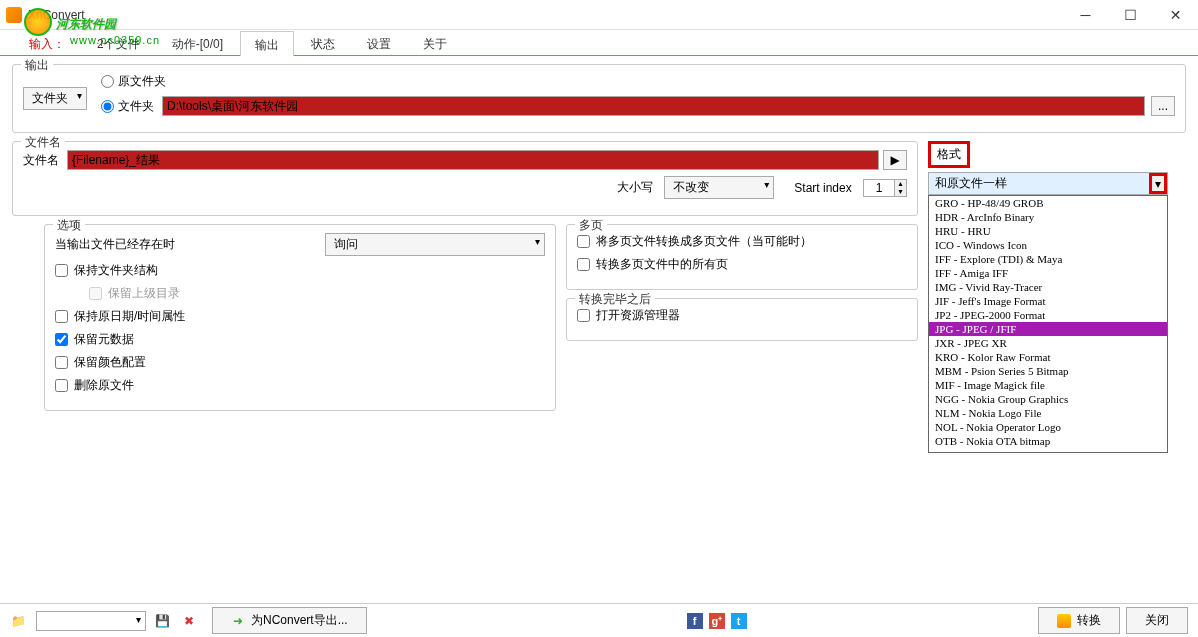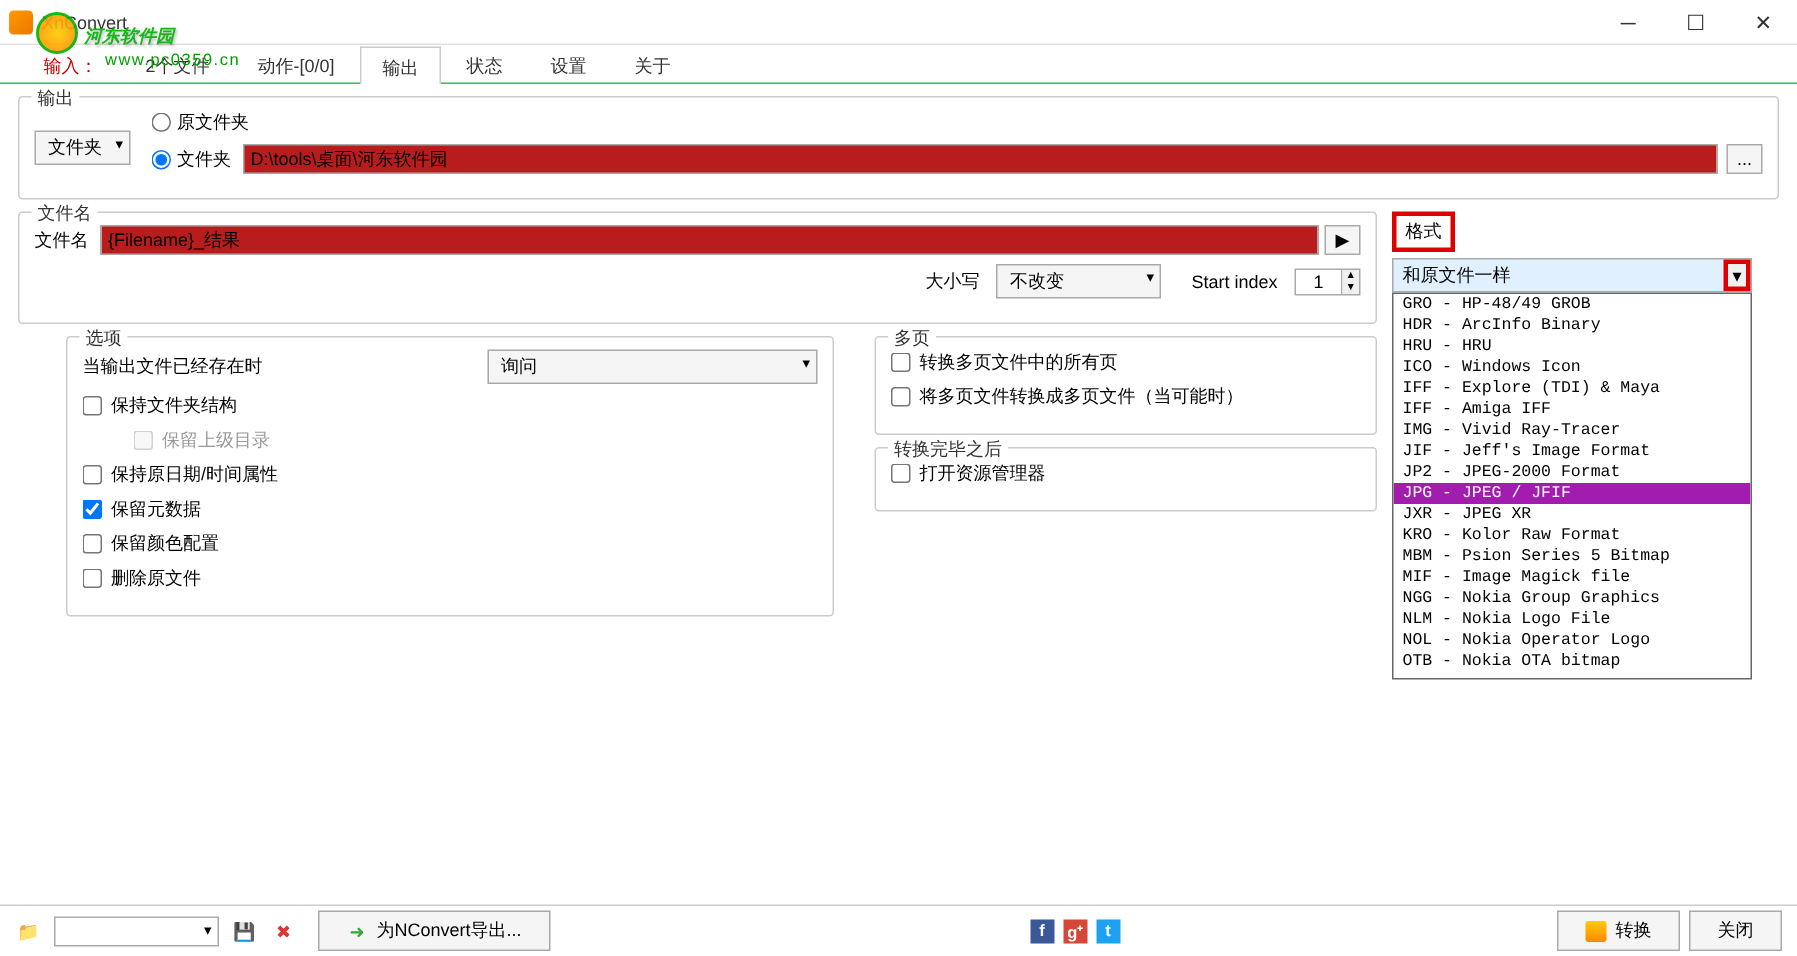--- a/index.html
+++ b/index.html
@@ -32,30 +32,30 @@
 .dropdown::after { content: "▾"; position: absolute; right: 4px; top: 2px; font-size: 10px; }
 
 input[type=text].field { border: 1px solid #aaa; padding: 2px 4px; background: #b91c1c; }
 .wide-field { flex: 1; }
 
 .radio { margin-right: 4px; }
 .checkbox { margin-right: 6px; }
 
 .btn-small { border: 1px solid #aaa; background: #f5f5f5; padding: 2px 6px; min-width: 24px; text-align: center; }
 
-.two-col { display: flex; gap: 27px; padding-left: 32px; }
+.two-col { display: flex; gap: 10px; padding-left: 32px; }
 .two-col > div { flex: 1; }
 
 .format-box { border: 3px solid #d00; padding: 2px 6px; display: inline-block; margin-bottom: 4px; }
 .format-dd-wrap { position: relative; }
 .format-dd { border: 1px solid #aaa; background: #e0f0ff; padding: 2px 18px 2px 6px; width: 240px; position: relative; }
 .format-dd-arrow { position: absolute; right: 0; top: 0; width: 18px; height: 100%; border: 3px solid #d00; background: #f0f0f0; display: flex; align-items: center; justify-content: center; }
 
 .format-list { border: 1px solid #666; background: #fff; width: 240px; height: 258px; overflow-y: scroll; position: absolute; z-index: 50; }
-.format-list div { padding: 1px 6px; font-family: Liberation Mono, monospace; font-size: 11px; white-space: nowrap; }
+.format-list div { padding: 1px 6px; font-family: Liberation Serif, serif; font-size: 11px; white-space: nowrap; }
 .format-list div.sel { background: #a21caf; color: #fff; }
 
 .right-panel { width: 258px; }
 
 .bottom-bar { position: absolute; bottom: 0; left: 0; right: 0; height: 34px; border-top: 1px solid #ccc; display: flex; align-items: center; padding: 0 10px; background: #fff; }
 .bottom-bar .icon { width: 18px; height: 18px; margin-right: 8px; display: inline-flex; align-items: center; justify-content: center; }
 .bottom-bar .dd-empty { border: 1px solid #aaa; width: 110px; height: 20px; background: #fff; position: relative; margin-right: 8px; }
 .bottom-bar .dd-empty::after { content: "▾"; position: absolute; right: 4px; top: 2px; font-size: 10px; }
 .bottom-bar .btn { border: 1px solid #aaa; background: #f5f5f5; padding: 4px 18px; margin-left: 6px; display: flex; align-items: center; }
 .bottom-bar .btn .bicon { width: 14px; height: 14px; margin-right: 6px; }
@@ -211,25 +211,25 @@
           <input type="checkbox" class="checkbox" style="">
           <span>删除原文件</span>
         </div>
     </div>
 
     <div>
       <div class="group" style="margin-bottom:8px;">
         <span class="group-title">多页</span>
         <div class="row">
             <input type="checkbox" class="checkbox" style="">
+            <span>将多页文件转换成多页文件（当可能时）</span>
+          </div>
+        <div class="row">
+            <input type="checkbox" class="checkbox" style="">
             <span>转换多页文件中的所有页</span>
-          </div>
-        <div class="row">
-            <input type="checkbox" class="checkbox" style="">
-            <span>将多页文件转换成多页文件（当可能时）</span>
           </div>
       </div>
       <div class="group">
         <span class="group-title">转换完毕之后</span>
         <div class="row">
             <input type="checkbox" class="checkbox" style="">
             <span>打开资源管理器</span>
           </div>
       </div>
     </div>

